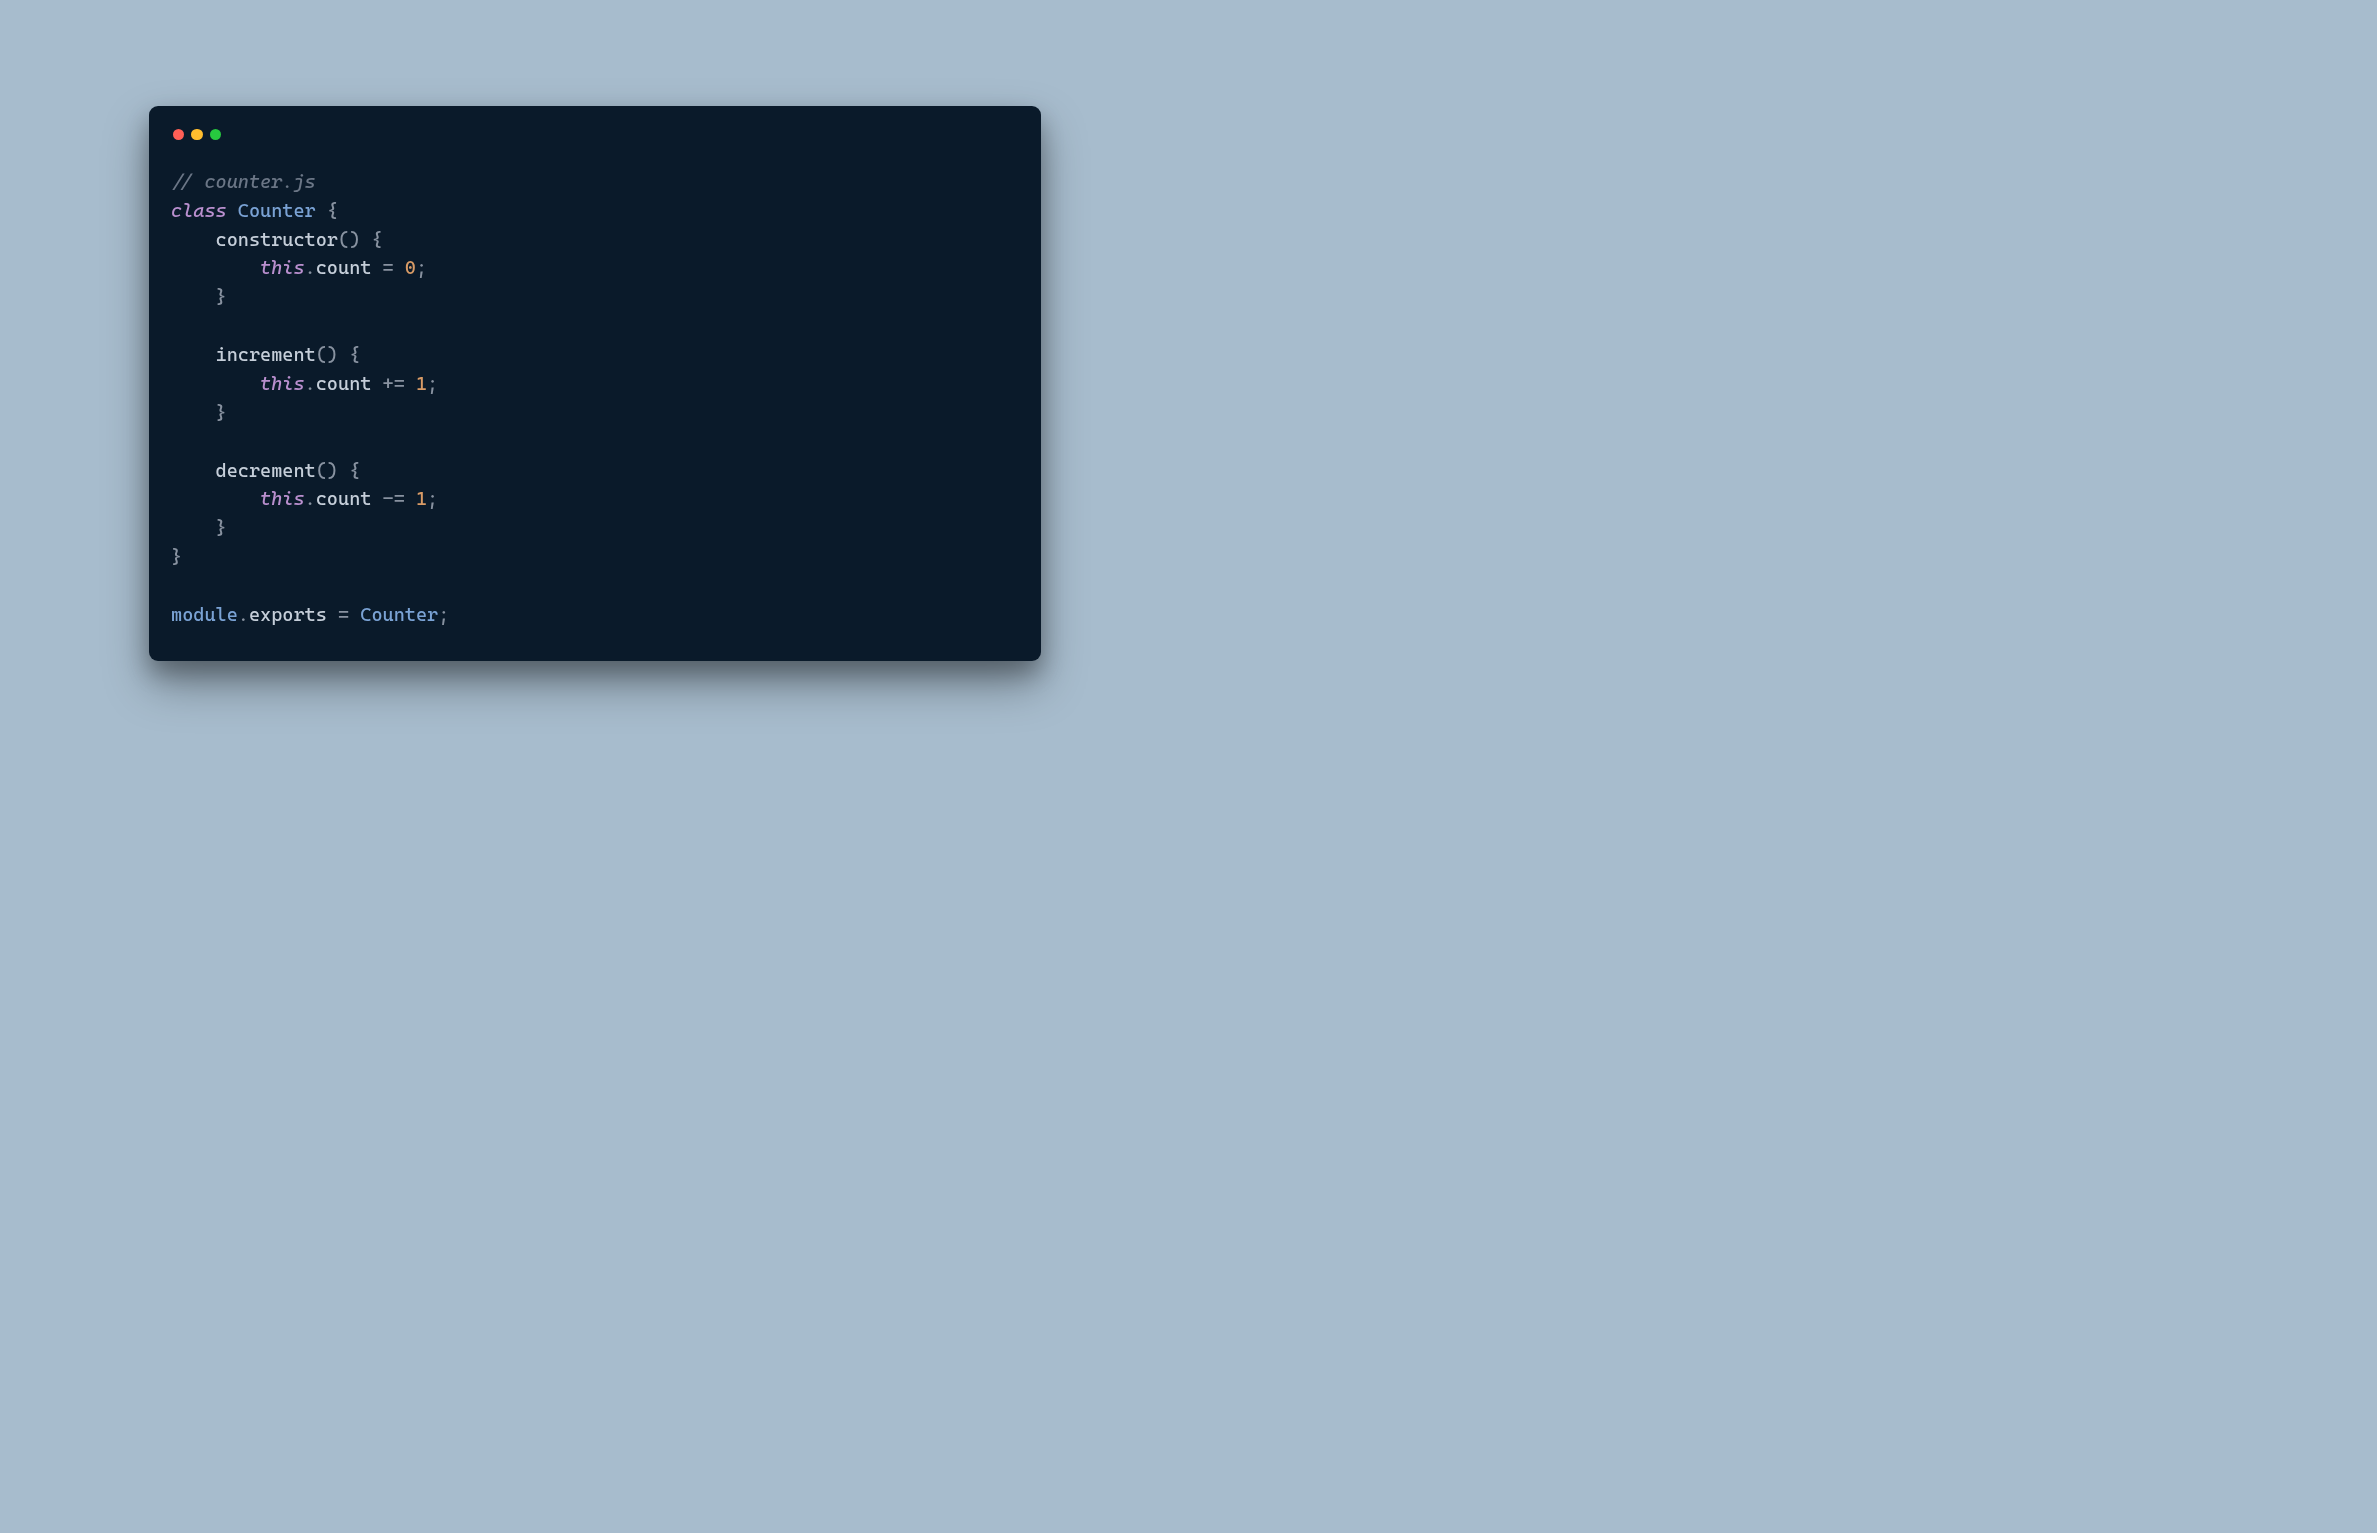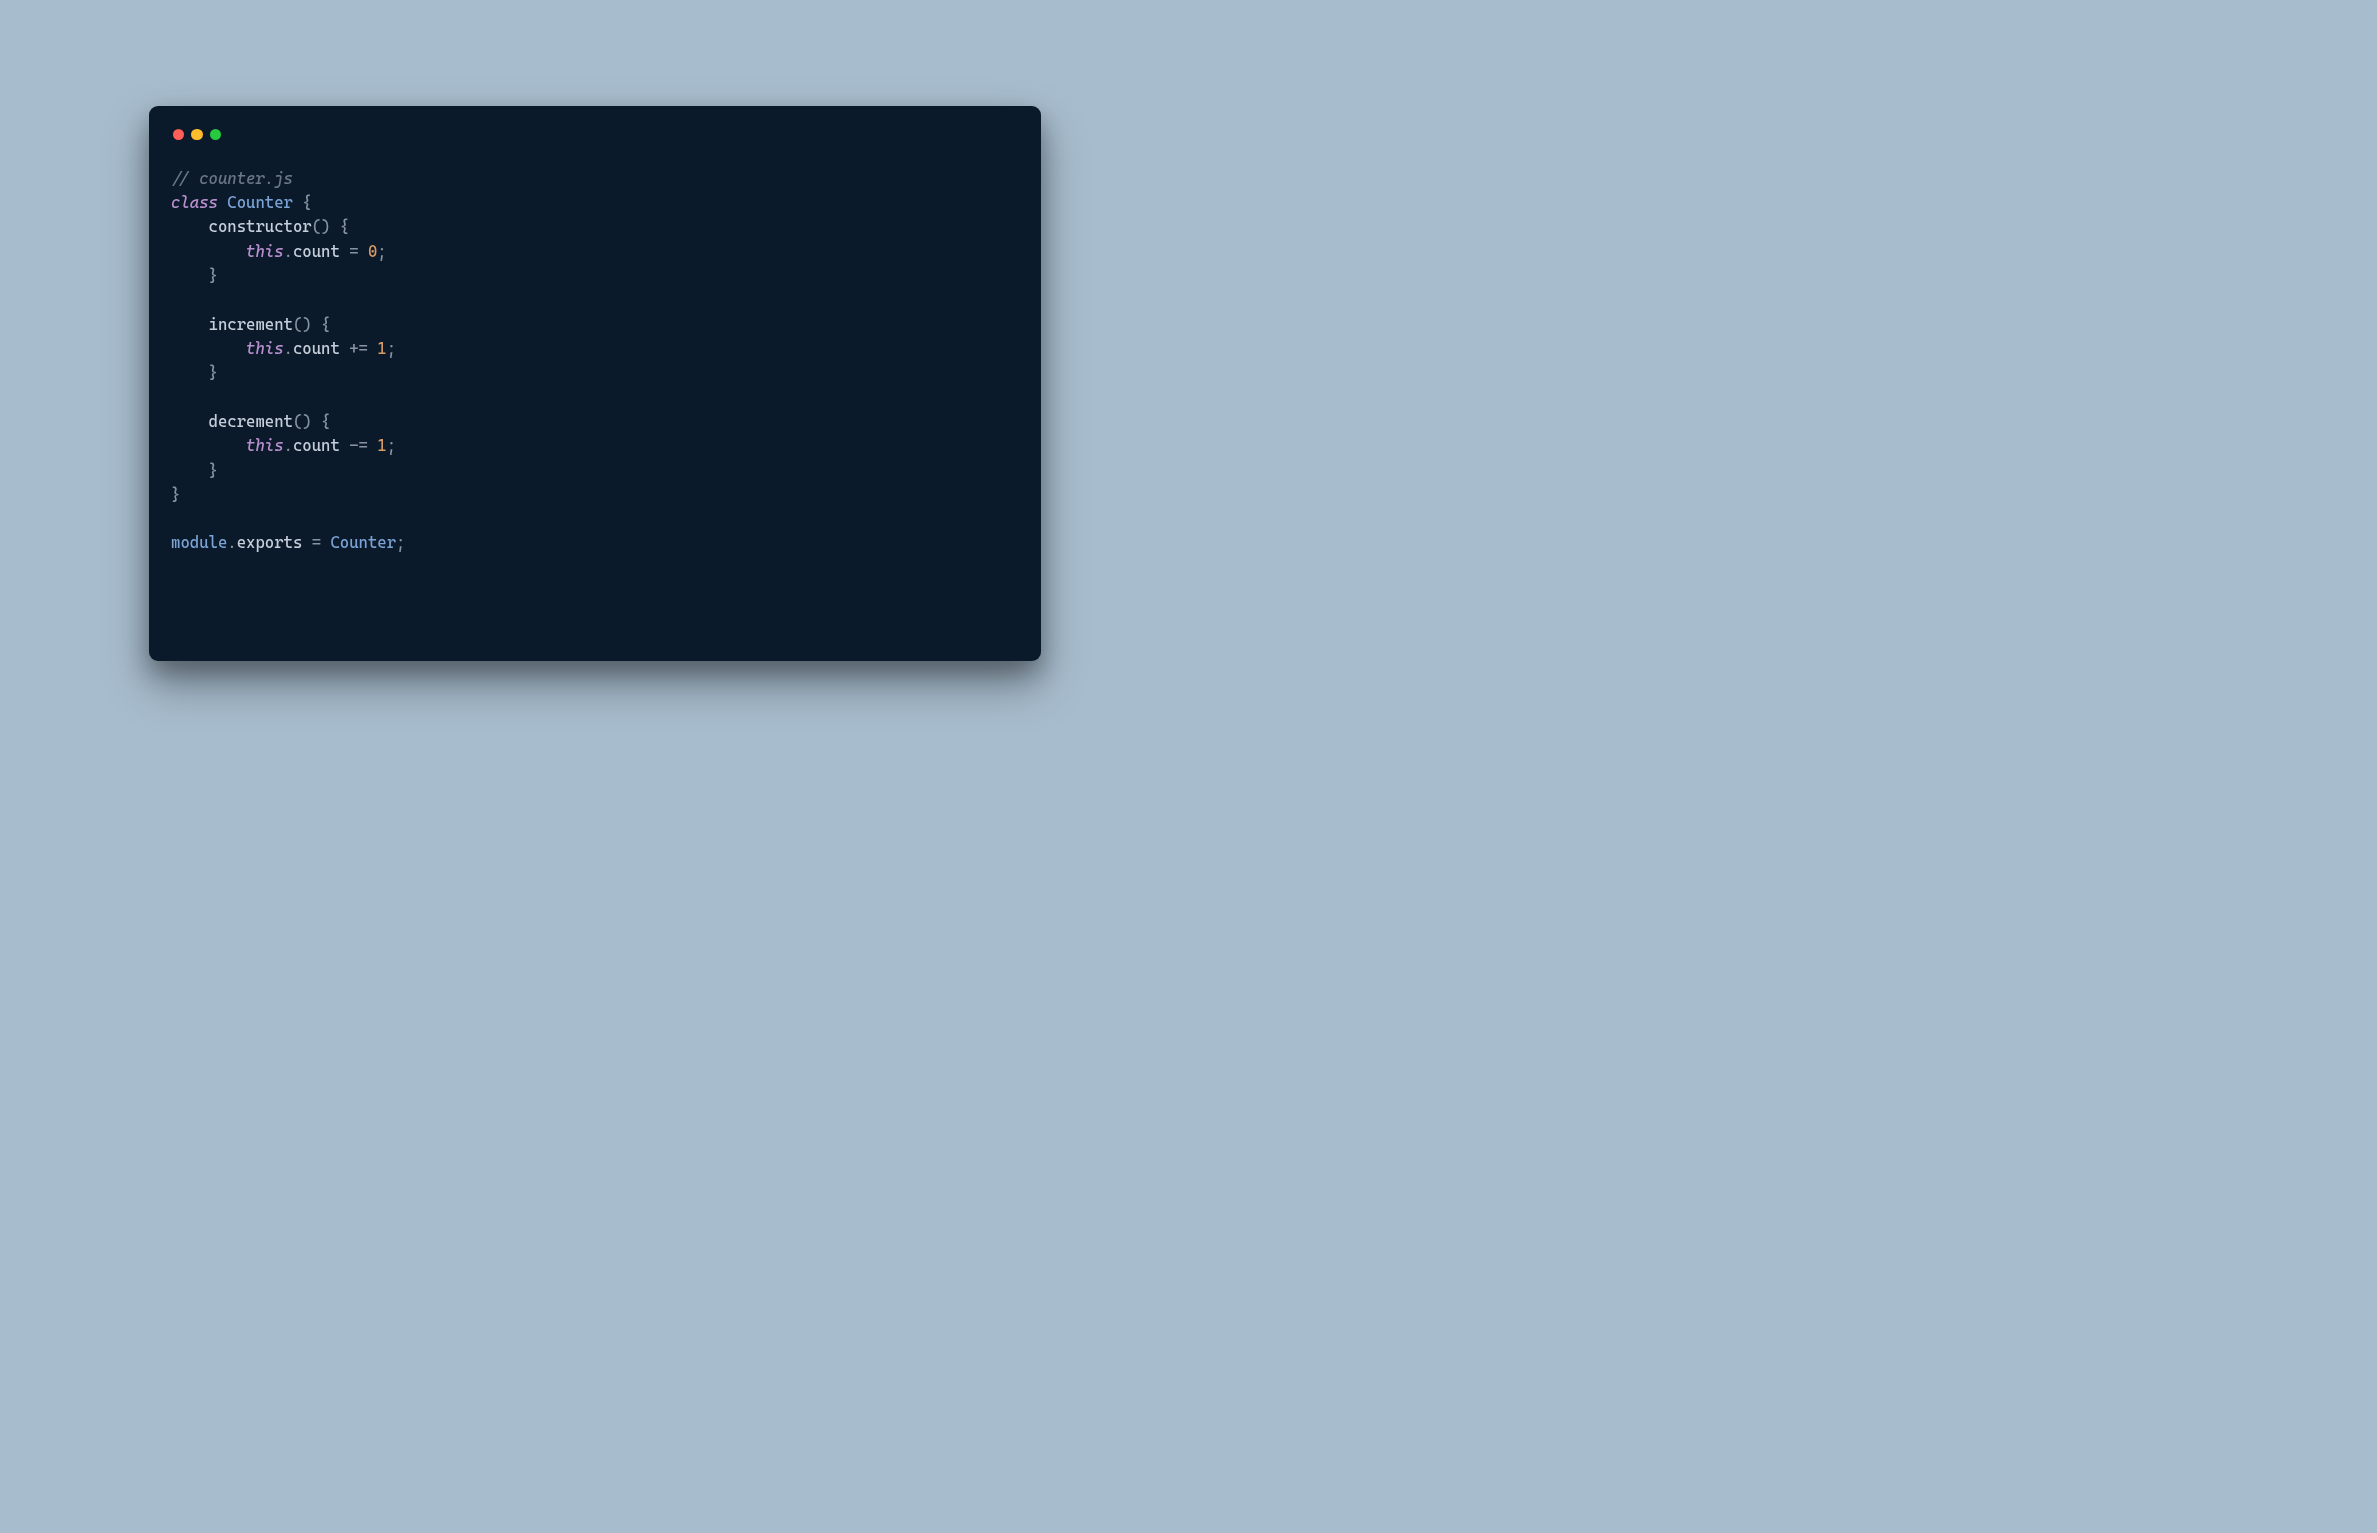--- a/index.html
+++ b/index.html
@@ -31,21 +31,21 @@
     }
     .dot {
       width: 11.3px;
       height: 11.3px;
       border-radius: 50%;
     }
     .dot.red { background: #ff5f56; }
     .dot.yellow { background: #ffbd2e; }
     .dot.green { background: #27c93f; }
     .code {
-      font-size: 16px;
+      font-size: 19px;
       line-height: 1.52;
       white-space: pre;
       color: #c5ced9;
       font-weight: 400;
     }
     .tok-comment { color: #6b7686; font-style: italic; }
     .tok-keyword { color: #b98fce; font-style: italic; }
     .tok-class { color: #7aa2d4; }
     .tok-fn { color: #c5ced9; }
     .tok-punct { color: #8892a0; }

